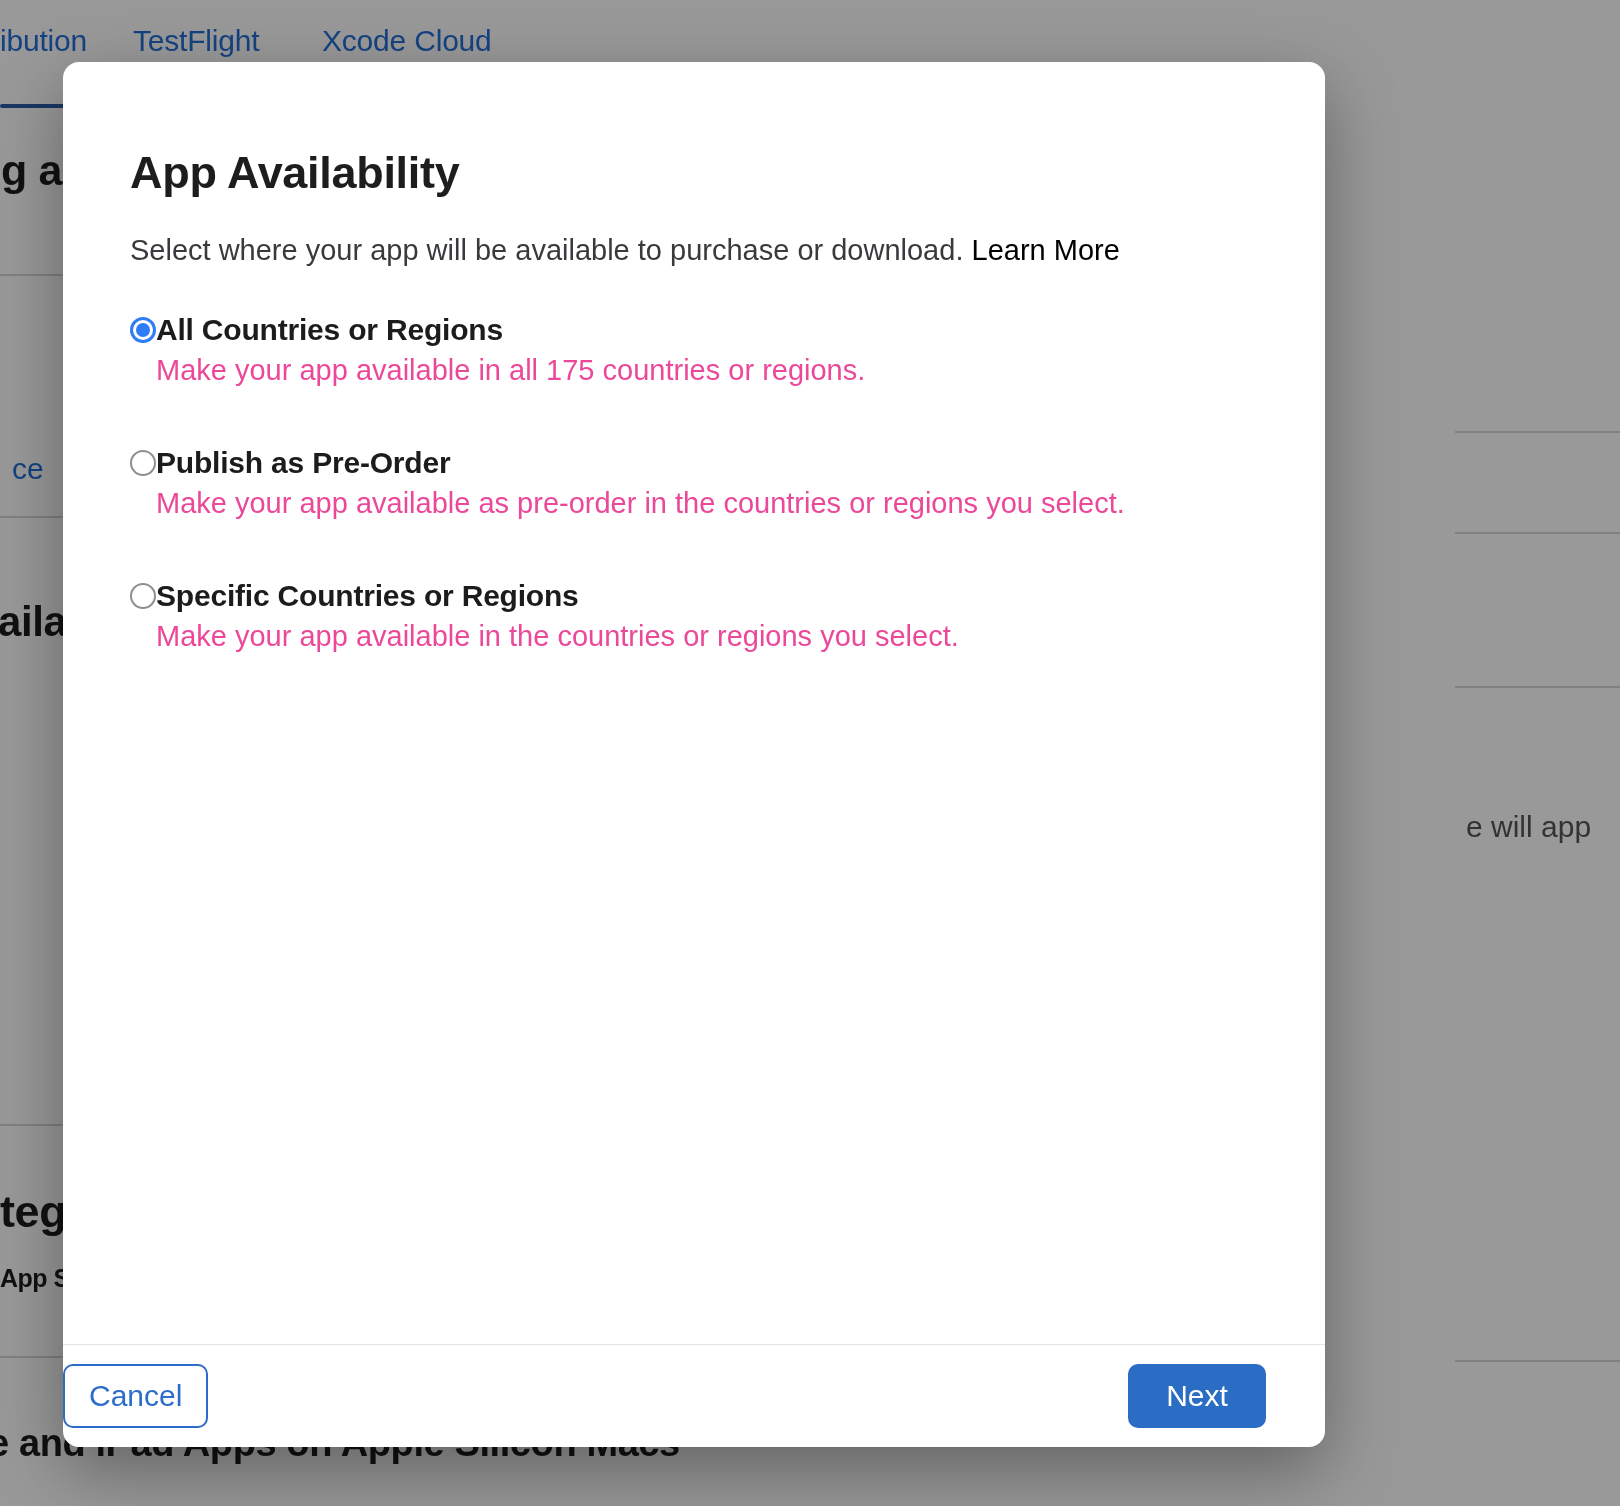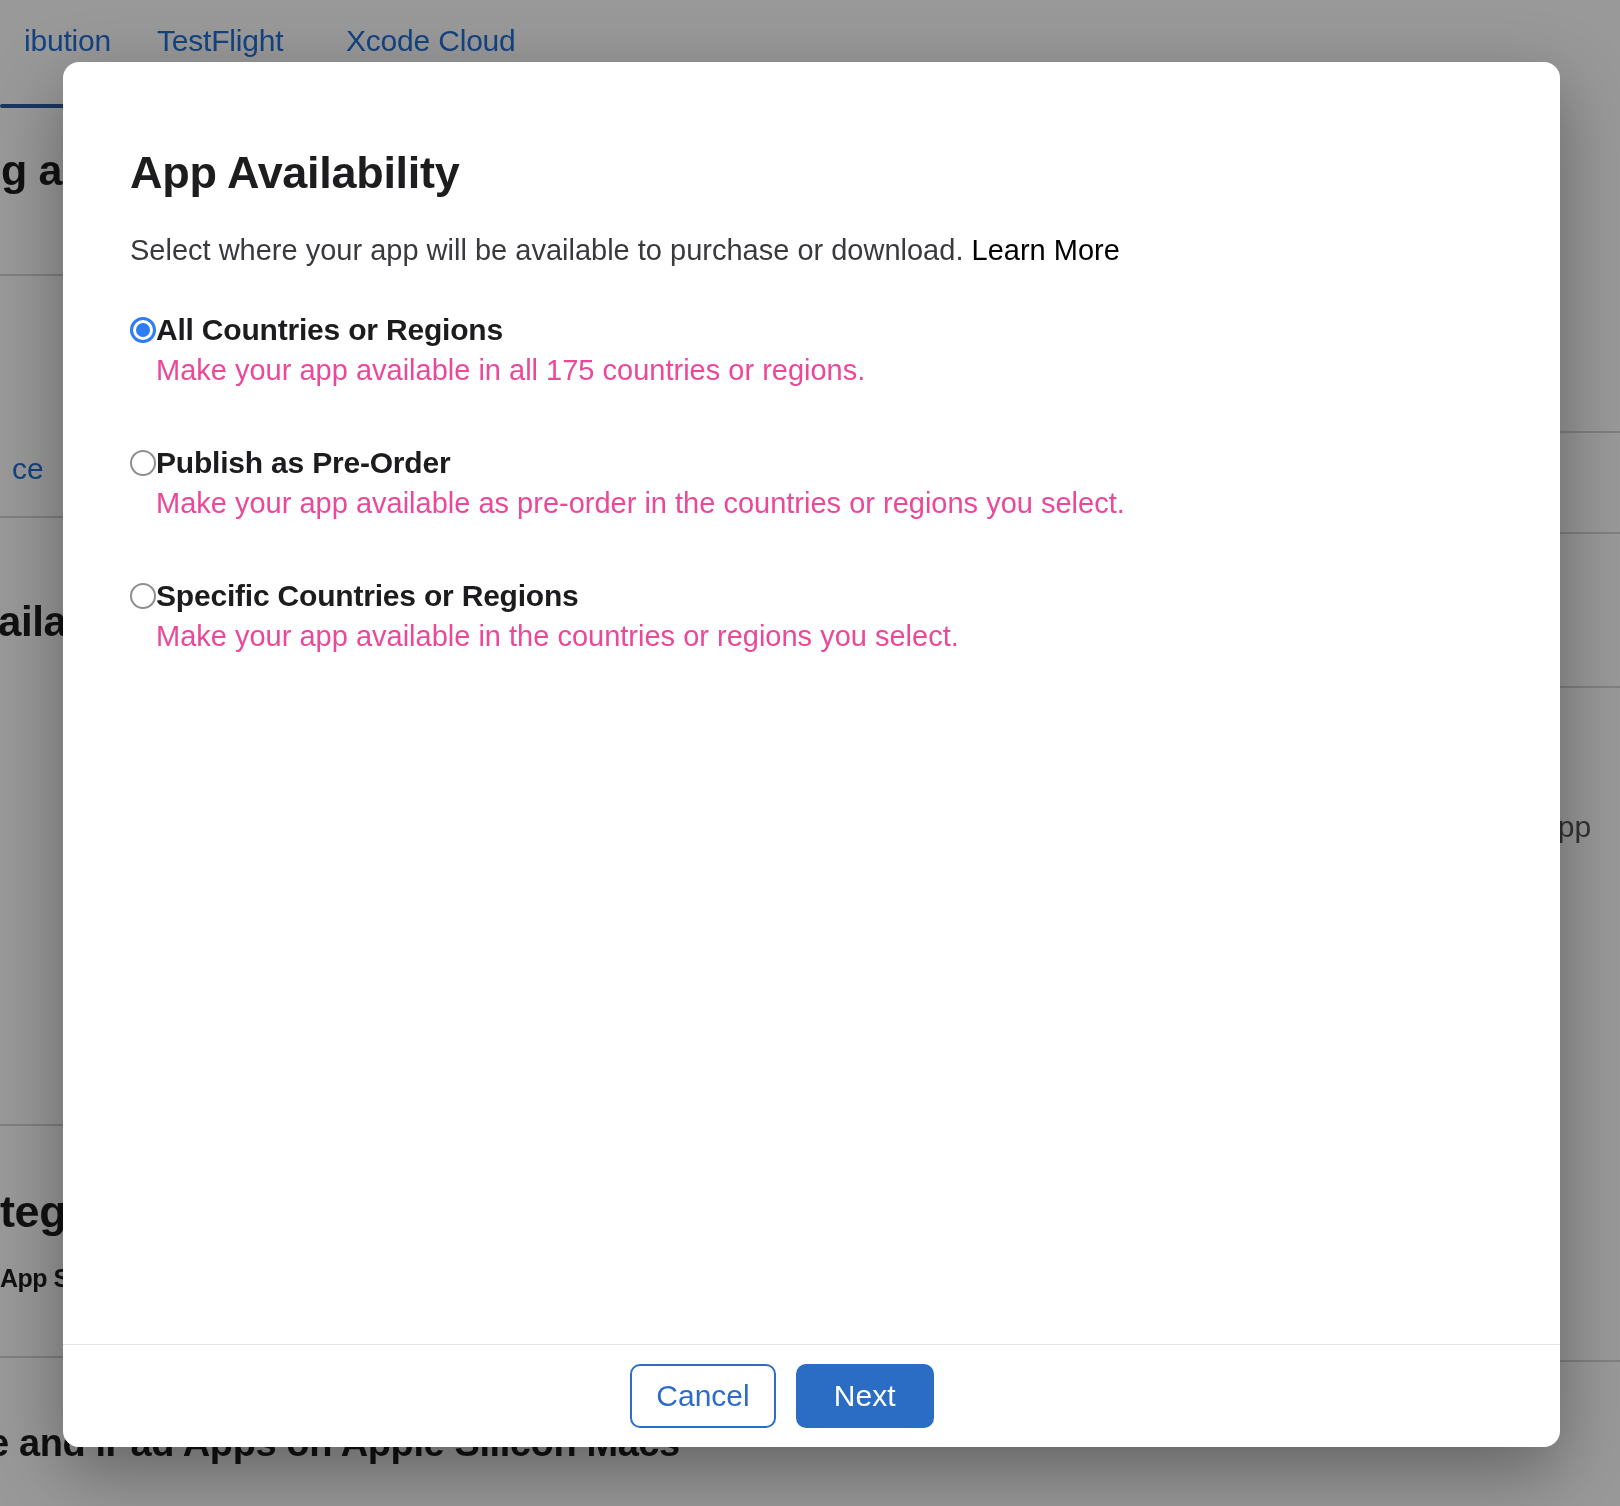--- a/index.html
+++ b/index.html
@@ -9,21 +9,21 @@
     font-family:"Liberation Sans", sans-serif;
     background:#ffffff;
   }
 
   
   .page { position:absolute; inset:0; background:#ffffff; }
 
   .tabs { position:absolute; top:24px; left:0; height:44px; }
   .tab {
     position:absolute; top:0; font-size:30px; font-weight:500;
-    color:#2470d8; letter-spacing:-0.2px; white-space:nowrap; cursor:pointer;margin-left:24px;
+    color:#2470d8; letter-spacing:-0.2px; white-space:nowrap; cursor:pointer;
   }
   .tab-distribution { left:0px; }
   .tab-testflight  { left:133px; }
   .tab-xcode       { left:322px; }
   .tab-underline {
     position:absolute; left:0; top:80px; width:96px; height:4px;
     background:#2a5ca6; border-radius:2px;
   }
 
   .frag { position:absolute; white-space:nowrap; color:#1d1d1f; }
@@ -43,21 +43,21 @@
   .hr-r1 { left:1455px; right:0; top:431px; }
   .hr-r2 { left:1455px; right:0; top:532px; }
   .hr-r3 { left:1455px; right:0; top:686px; }
   .hr-r4 { left:1455px; right:0; top:1360px; }
 
   
   .overlay { position:absolute; inset:0; background:rgba(0,0,0,0.40); z-index:5; }
 
   
   .modal {
-    position:absolute; left:63px; top:62px; width:1497px; height:1385px;
+    position:absolute; left:63px; top:62px; width:1262px; height:1385px;
     background:#ffffff; border-radius:16px; z-index:10;
     box-shadow:0 24px 70px rgba(0,0,0,0.35);
   }
   .m-title {
     position:absolute; left:67px; top:84px;
     font-size:45px; font-weight:700; line-height:1.2;
     color:#1d1d1f; letter-spacing:-0.3px;
   }
   .m-sub {
     position:absolute; left:67px; top:168px;
@@ -78,21 +78,21 @@
   .option-text { margin-left:0; }
   .option-label {
     font-size:30px; font-weight:600; line-height:40px;
     color:#1c1c1e; letter-spacing:-0.2px;
   }
   .option-desc { font-size:29px; line-height:41px; color:#ec4899; }
 
   .m-footer {
     position:absolute; left:0; right:0; bottom:0; height:103px;
     border-top:1px solid #e3e3e6;
-    display:flex; align-items:center; justify-content:center;
+    display:flex; align-items:center; justify-content:space-between;
     gap:20px; padding-right:59px;
   }
   .btn {
     min-width:138px; height:64px; border-radius:10px;
     font-family:"Liberation Sans", sans-serif;
     font-size:30px; padding:0 24px; cursor:pointer;
     display:inline-flex; align-items:center; justify-content:center;
   }
   .btn-cancel { background:#ffffff; border:2px solid #2e6cca; color:#2e6cca; }
   .btn-next   { background:#2b6cc4; border:2px solid #2b6cc4; color:#ffffff; font-weight:500; }

